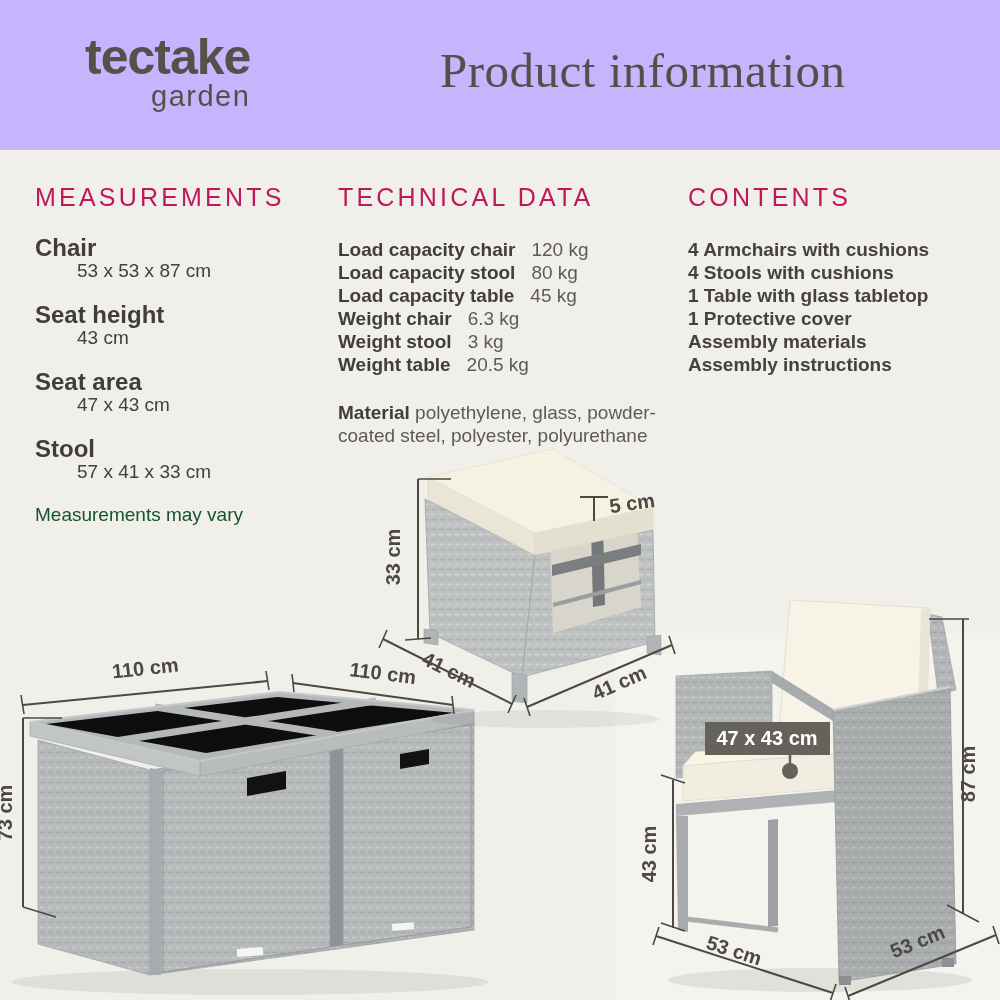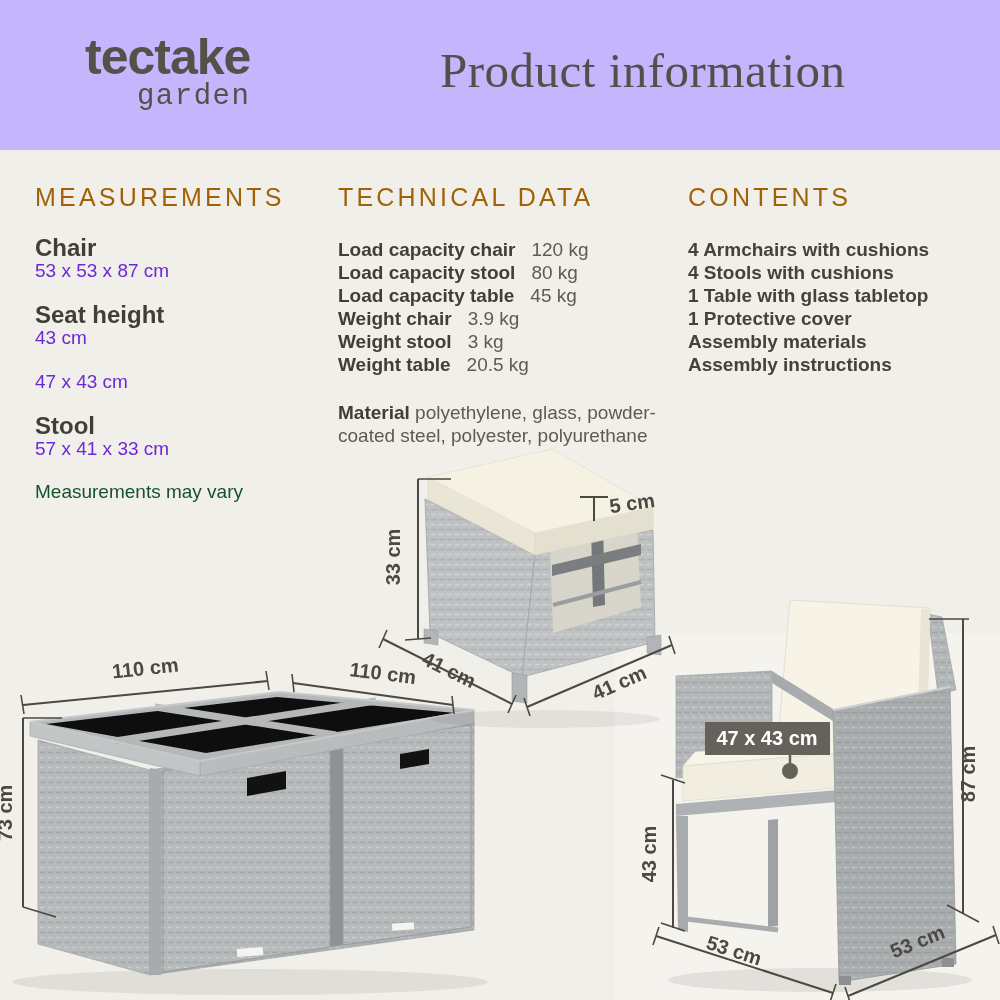--- a/index.html
+++ b/index.html
@@ -7,32 +7,32 @@
     width:1000px;height:1000px;position:relative;overflow:hidden;
     background:#f1efe9;
     font-family:"Liberation Sans",sans-serif;
     color:#45433c;
   }
   .abs{position:absolute;}
   
   .header{left:0;top:0;width:1000px;height:150px;background:#c4b5fd;}
   .brand{left:85px;top:32px;text-align:right;}
   .brand-main{font-size:50px;font-weight:700;color:#53514a;letter-spacing:-1px;line-height:1;}
-  .brand-sub{font-family:Liberation Mono, monospace;font-size:29px;color:#53514a;letter-spacing:1.5px;margin-top:-2px;}
+  .brand-sub{font-family:Liberation Sans, sans-serif;font-size:29px;color:#53514a;letter-spacing:1.5px;margin-top:-2px;}
   .page-title{left:440px;top:42px;font-family:"Liberation Serif",serif;font-size:49px;color:#52504a;letter-spacing:0.5px;white-space:nowrap;}
   
   .col{top:183px;}
-  .col h2{margin:0;font-size:25px;font-weight:400;letter-spacing:3.2px;color:#a16207;white-space:nowrap;}
+  .col h2{margin:0;font-size:25px;font-weight:400;letter-spacing:3.2px;color:#be185d;white-space:nowrap;}
   .col-m{left:35px;width:280px;}
   .col-t{left:338px;width:348px;}
   .col-c{left:688px;width:305px;}
   .m-list{margin-top:24px;}
   .m-item{margin-bottom:21px;}
   .m-item .lab{font-size:24px;font-weight:700;color:#403e37;line-height:23px;}
-  .m-item .val{font-size:19px;color:#6d28d9;line-height:23px;}
+  .m-item .val{font-size:19px;color:#404040;line-height:23px;margin-left:42px;}
   .m-note{font-size:19px;color:#14532d;margin-top:6px;}
   .t-list{margin-top:26px;}
   .t-line{font-size:19px;line-height:23px;color:#5d5b52;white-space:nowrap;}
   .t-line strong{color:#403e37;margin-right:16px;}
   .material{margin-top:25px;font-size:19px;line-height:23px;color:#5d5b52;}
   .material strong{color:#403e37;}
   .c-list{margin-top:26px;}
   .c-line{font-size:19px;line-height:23px;font-weight:700;color:#44423b;white-space:nowrap;}
   
   svg text{font-family:"Liberation Sans",sans-serif;font-weight:700;font-size:20px;fill:#4b4941;}
@@ -57,37 +57,38 @@
   <div class="m-list">
     <div class="m-item">
       <div class="lab">Chair</div>
       <div class="val">53 x 53 x 87 cm</div>
     </div>
     <div class="m-item">
       <div class="lab">Seat height</div>
       <div class="val">43 cm</div>
     </div>
     <div class="m-item">
+      <div class="lab">Seat area</div>
       <div class="val">47 x 43 cm</div>
     </div>
     <div class="m-item">
       <div class="lab">Stool</div>
       <div class="val">57 x 41 x 33 cm</div>
     </div>
   </div>
   <div class="m-note">Measurements may vary</div>
 </div>
 
 <div class="abs col col-t">
   <h2>TECHNICAL DATA</h2>
   <div class="t-list">
     <div class="t-line"><strong>Load capacity chair</strong><span>120 kg</span></div>
     <div class="t-line"><strong>Load capacity stool</strong><span>80 kg</span></div>
     <div class="t-line"><strong>Load capacity table</strong><span>45 kg</span></div>
-    <div class="t-line"><strong>Weight chair</strong><span>3.9 kg</span></div>
+    <div class="t-line"><strong>Weight chair</strong><span>6.3 kg</span></div>
     <div class="t-line"><strong>Weight stool</strong><span>3 kg</span></div>
     <div class="t-line"><strong>Weight table</strong><span>20.5 kg</span></div>
   </div>
   <div class="material">
     <strong>Material</strong>
     <span>polyethylene, glass, powder-coated steel, polyester, polyurethane</span>
   </div>
 </div>
 
 <div class="abs col col-c">

